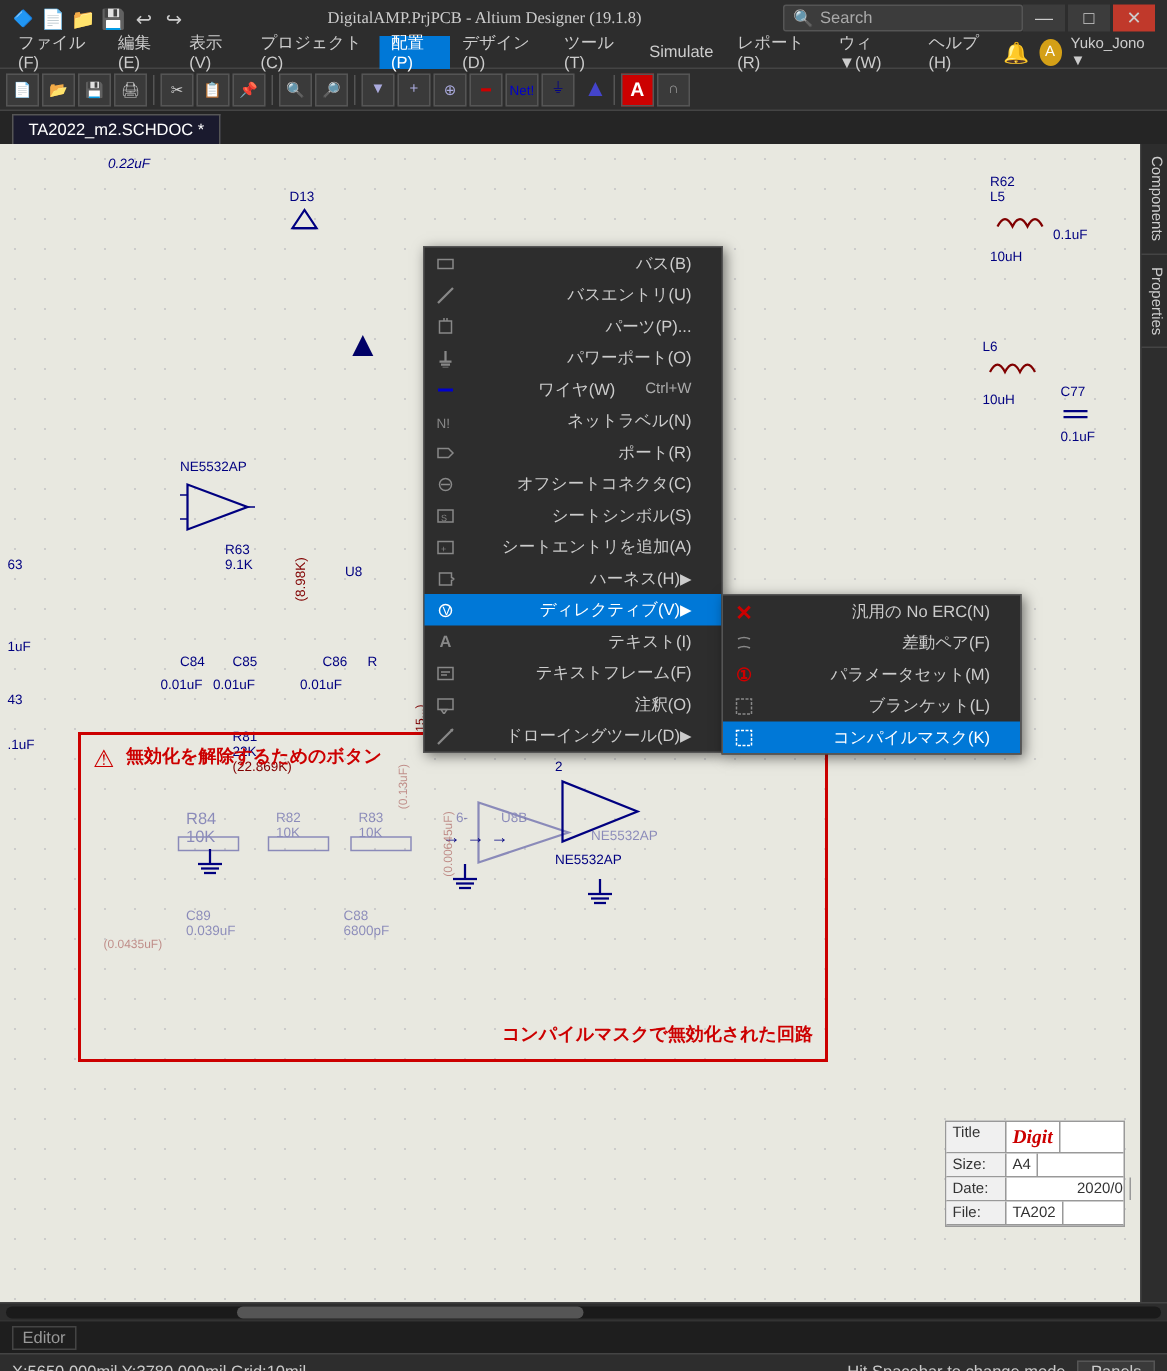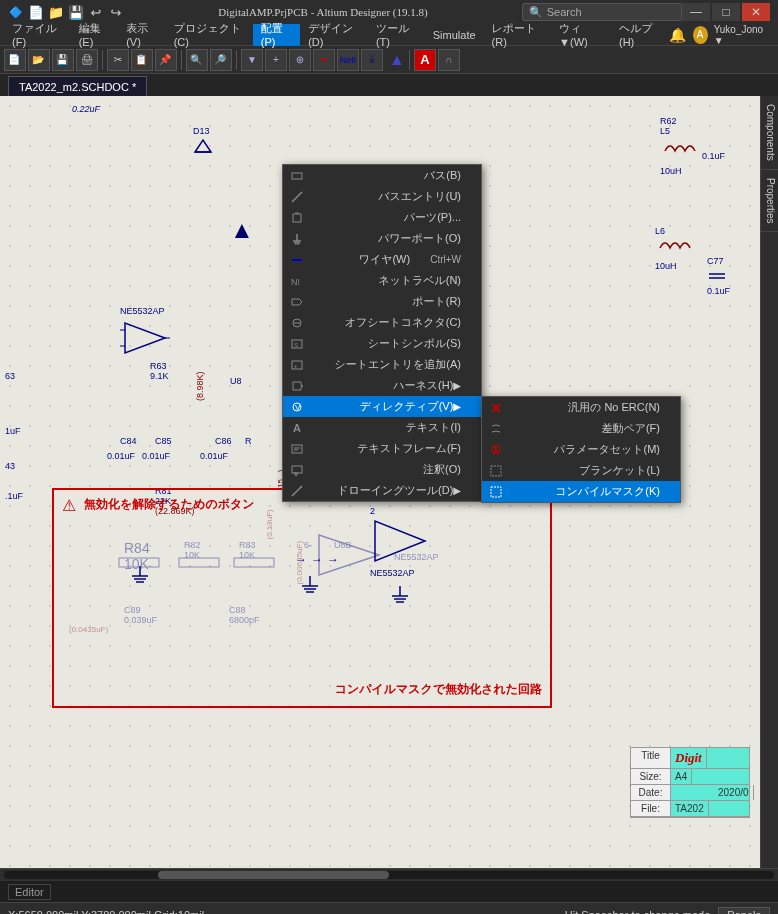--- a/index.html
+++ b/index.html
@@ -66,21 +66,21 @@
     
     #menu-haichi-container { position: absolute; top: 46px; left: 282px; z-index: 999; }
 
     
     #compile-mask { position: absolute; border: 2px solid #cc0000; left: 52px; top: 392px; width: 500px; height: 220px; z-index: 5; }
     .compile-mask-label { position: absolute; color: #cc0000; font-size: 12px; font-weight: bold; right: 8px; bottom: 8px; }
     .compile-mask-icon { position: absolute; left: 8px; top: 6px; color: #cc0000; font-size: 16px; }
     .compile-mask-title { position: absolute; color: #cc0000; font-size: 12px; font-weight: bold; left: 30px; top: 6px; }
 
     
-    #title-block { position: absolute; right: 10px; bottom: 50px; background: #5eead4; border: 1px solid #999; width: 120px; font-size: 10px; z-index: 3; text-align: center; }
+    #title-block { position: absolute; right: 10px; bottom: 50px; background: #ffffff; border: 1px solid #999; width: 120px; font-size: 10px; z-index: 3; }
     .tb-row { display: flex; border-bottom: 1px solid #999; }
     .tb-cell { padding: 2px 4px; border-right: 1px solid #999; }
     .tb-cell.label { background: #f0f0f0; color: #333; min-width: 40px; }
     .tb-cell.value { color: #cc0000; font-family: serif; font-style: italic; font-weight: bold; font-size: 13px; }
 
     
     #hscroll { height: 12px; background: #2d2d2d; border-top: 1px solid #444; display: flex; align-items: center; }
     #hscroll-track { flex: 1; height: 8px; background: #1a1a1a; margin: 0 4px; border-radius: 4px; position: relative; }
     #hscroll-thumb { position: absolute; left: 20%; width: 30%; height: 100%; background: #555; border-radius: 4px; }
   </style>
@@ -295,21 +295,21 @@
         <span style="color:#000080; font-size:12px;">→</span>
       </div>
 
       <div id="compile-mask">
 
         <div class="compile-mask-icon">⚠</div>
         <div class="compile-mask-title">無効化を解除するためのボタン</div>
 
         <div style="position:absolute; inset:30px 10px 30px 10px; opacity:0.4;">
 
-          <div style="position:absolute; left:60px; top:20px; color:#000080; font-size:14px;">R84<br>10K</div>
+          <div style="position:absolute; left:60px; top:20px; color:#000080; font-size:11px;">R84<br>10K</div>
 
           <svg style="position:absolute; left:50px; top:35px;" width="50" height="15">
             <rect x="5" y="3" width="40" height="9" fill="none" stroke="#000080" stroke-width="1"></rect>
           </svg>
 
           <div style="position:absolute; left:120px; top:20px; color:#000080; font-size:9px;">R82<br>10K</div>
           <svg style="position:absolute; left:110px; top:35px;" width="50" height="15">
             <rect x="5" y="3" width="40" height="9" fill="none" stroke="#000080" stroke-width="1"></rect>
           </svg>
 

